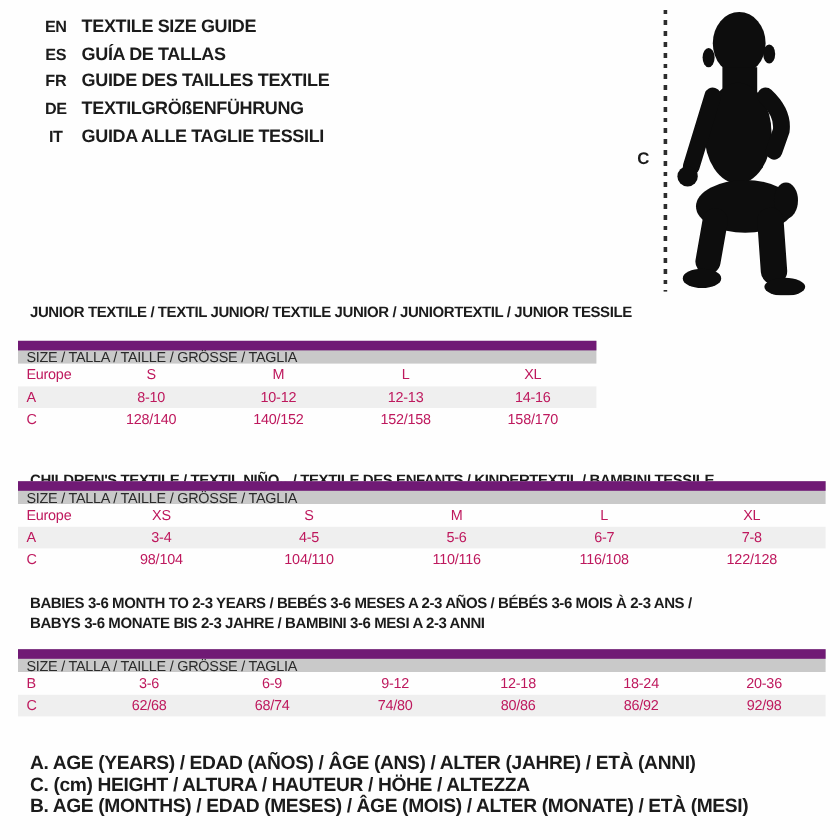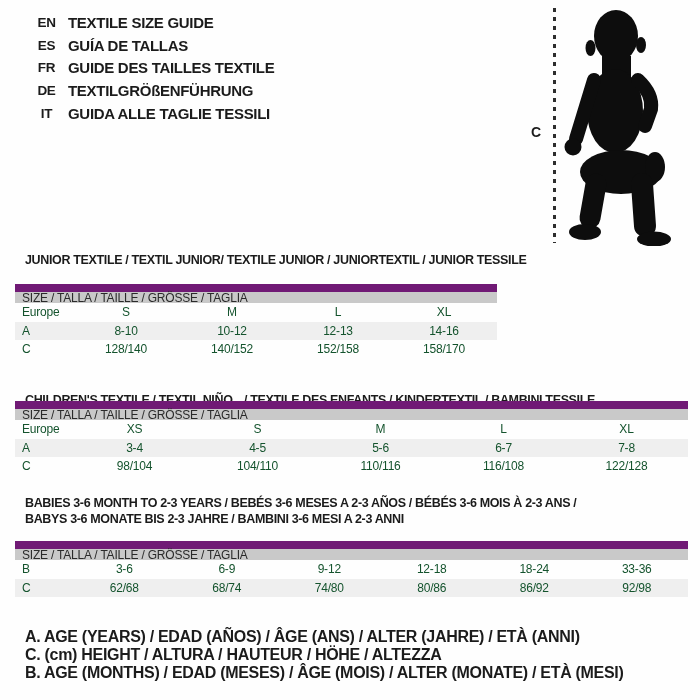--- a/index.html
+++ b/index.html
@@ -27,21 +27,21 @@
   .subsm{font-size:9px;vertical-align:sub;}
 
   
   .table{position:absolute;left:15px;}
   #table1{top:284px;width:482px;}
   #table2{top:401px;width:673px;}
   #table3{top:541px;width:673px;}
   .size-band{height:19px;background:#c9c9c9;border-top:8px solid #701a75;box-sizing:border-box;
              display:flex;align-items:center;padding-left:7px;font-size:12px;color:#2a2a2a;
              letter-spacing:-0.2px;}
-  .trow{display:grid;height:18.5px;align-items:center;font-size:12px;color:#14532d;}
+  .trow{display:grid;height:18.5px;align-items:center;font-size:12px;color:#be185d;}
   #table1 .trow{grid-template-columns:58px repeat(4,1fr);}
   #table2 .trow{grid-template-columns:58px repeat(5,1fr);}
   #table3 .trow{grid-template-columns:58px repeat(6,1fr);}
   .trow.alt{background:#efefef;}
   .cell{text-align:center;letter-spacing:-0.2px;}
   .cell.label{text-align:left;padding-left:7px;}
 
   
   .footnotes{position:absolute;left:25px;top:628px;}
   .fn{height:18px;font-weight:bold;font-size:16px;letter-spacing:-0.3px;white-space:nowrap;}
@@ -154,21 +154,21 @@
   </div>
   <div class="table" id="table3">
     <div class="size-band">SIZE / TALLA / TAILLE / GRÖSSE / TAGLIA</div>
     <div class="trow">
       <span class="cell label">B</span>
       <span class="cell">3-6</span>
       <span class="cell">6-9</span>
       <span class="cell">9-12</span>
       <span class="cell">12-18</span>
       <span class="cell">18-24</span>
-      <span class="cell">33-36</span>
+      <span class="cell">20-36</span>
     </div>
     <div class="trow alt">
       <span class="cell label">C</span>
       <span class="cell">62/68</span>
       <span class="cell">68/74</span>
       <span class="cell">74/80</span>
       <span class="cell">80/86</span>
       <span class="cell">86/92</span>
       <span class="cell">92/98</span>
     </div>

